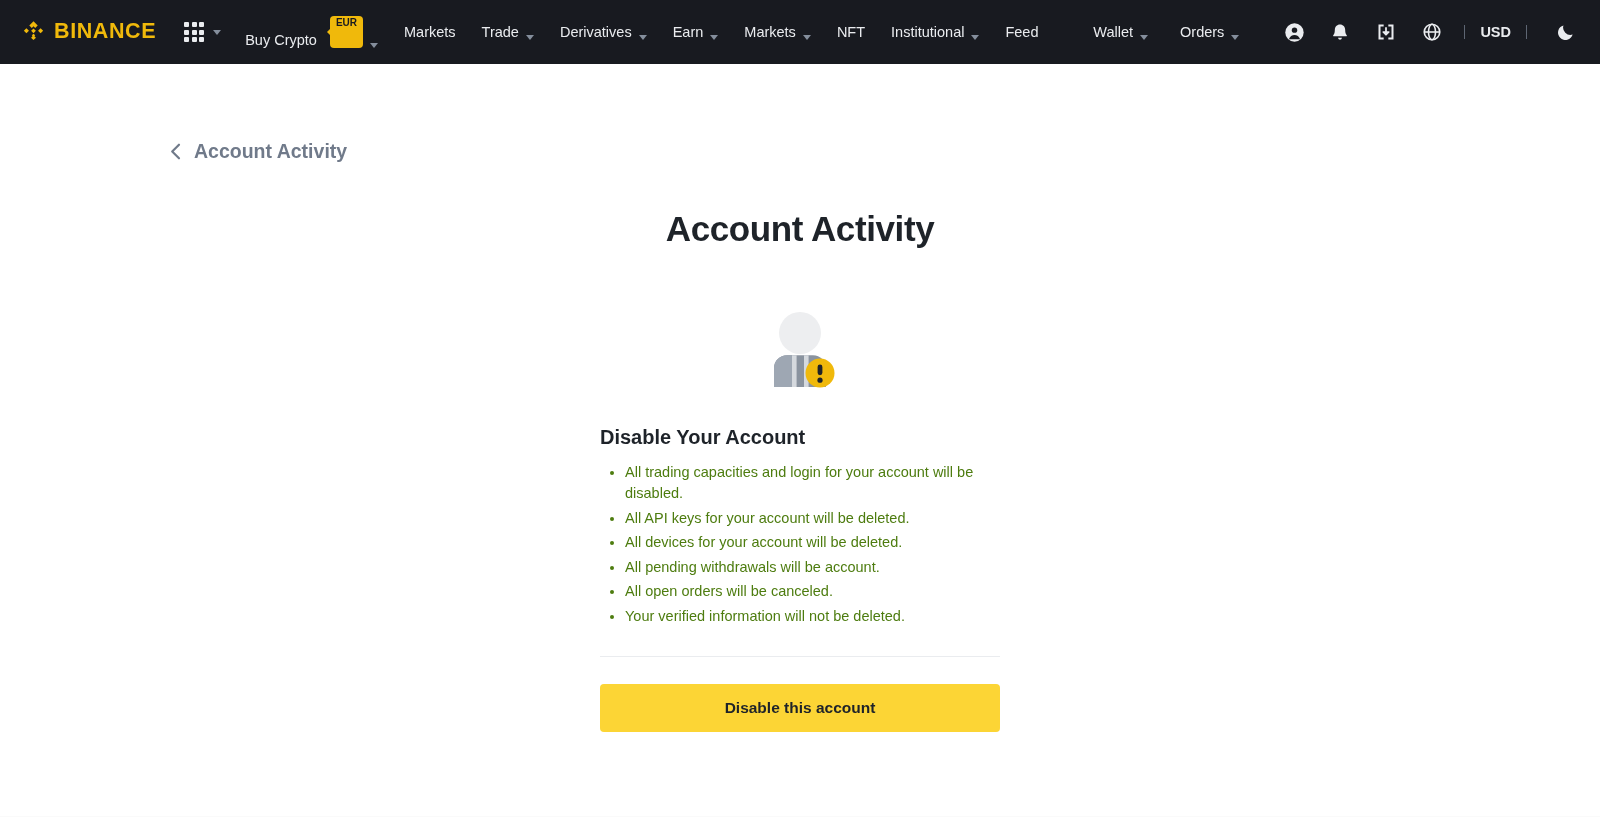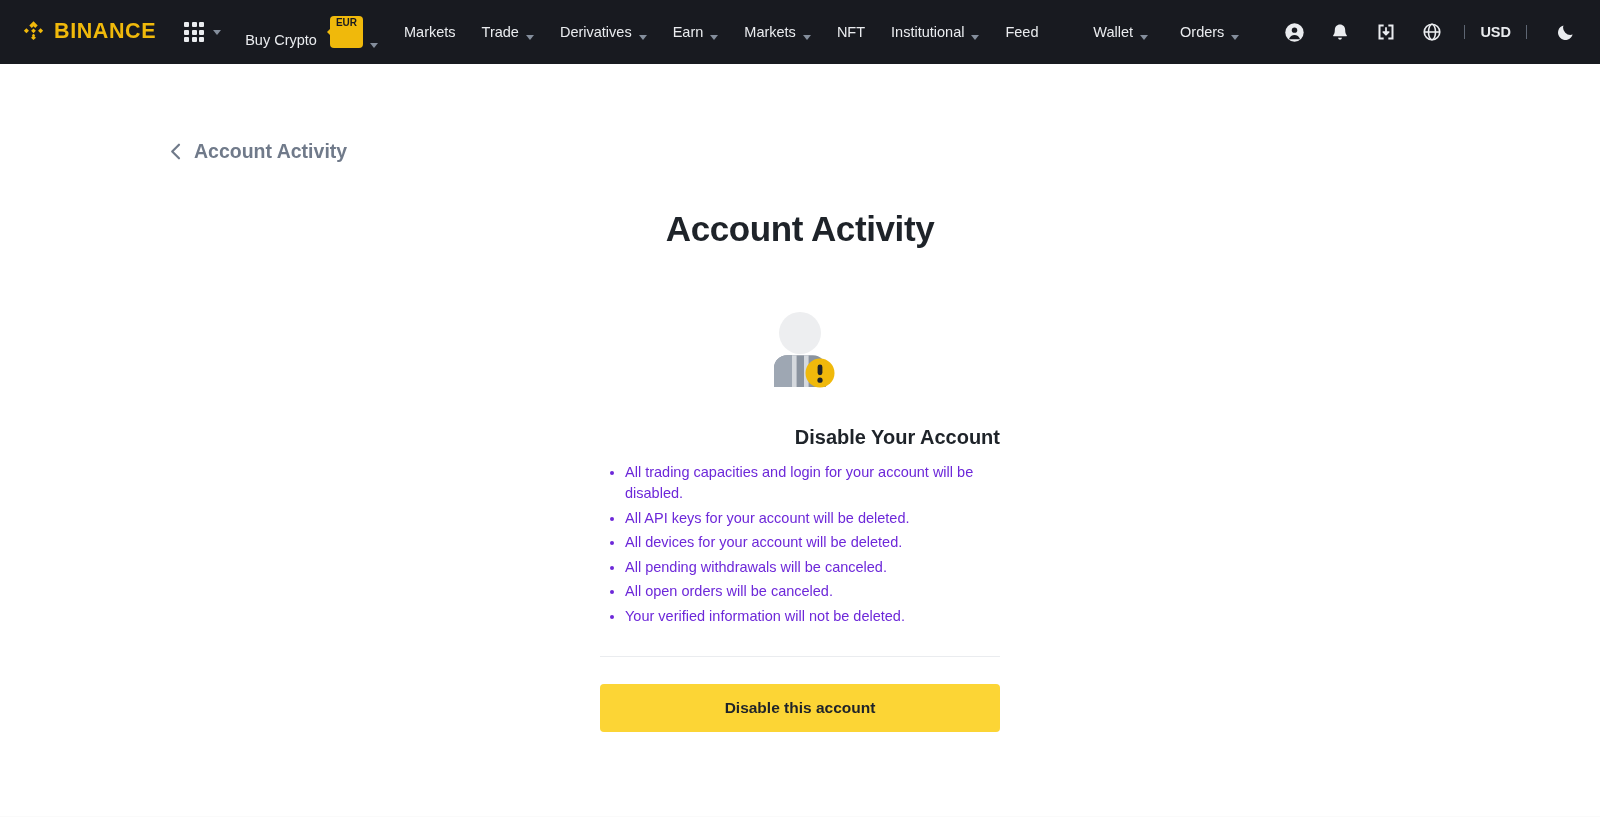--- a/index.html
+++ b/index.html
@@ -172,39 +172,39 @@
     width: 78px;
     height: 82px;
     display: block;
   }
 
   .section-title {
     margin-top: 31px;
     font-size: 20px;
     font-weight: 700;
     color: #1E2329;
-    text-align: right;
+    text-align: left;
     line-height: 1.3;
   }
 
   .intro {
     margin-top: 31px;
     font-size: 14.5px;
     color: #1E2329;
     line-height: 1.5;
   }
 
   .bullets {
     margin-top: 12px;
     padding-left: 25px;
     list-style: disc;
   }
   .bullets li {
     font-size: 14.5px;
-    color: #6d28d9;
+    color: #4d7c0f;
     line-height: 1.45;
     margin-bottom: 3.5px;
   }
 
   .divider {
     height: 1px;
     background: #EAECEF;
     margin-top: 29px;
   }
 
@@ -395,21 +395,21 @@
       <circle cx="59" cy="69.2" r="2.6" fill="#1E2329"></circle>
     </svg>
 
     <h2 class="section-title">Disable Your Account</h2>
 
 
     <ul class="bullets">
       <li>All trading capacities and login for your account will be disabled.</li>
       <li>All API keys for your account will be deleted.</li>
       <li>All devices for your account will be deleted.</li>
-      <li>All pending withdrawals will be canceled.</li>
+      <li>All pending withdrawals will be account.</li>
       <li>All open orders will be canceled.</li>
       <li>Your verified information will not be deleted.</li>
     </ul>
 
     <div class="divider"></div>
 
 
     <button class="disable-btn">Disable this account</button>
   </div>
 

